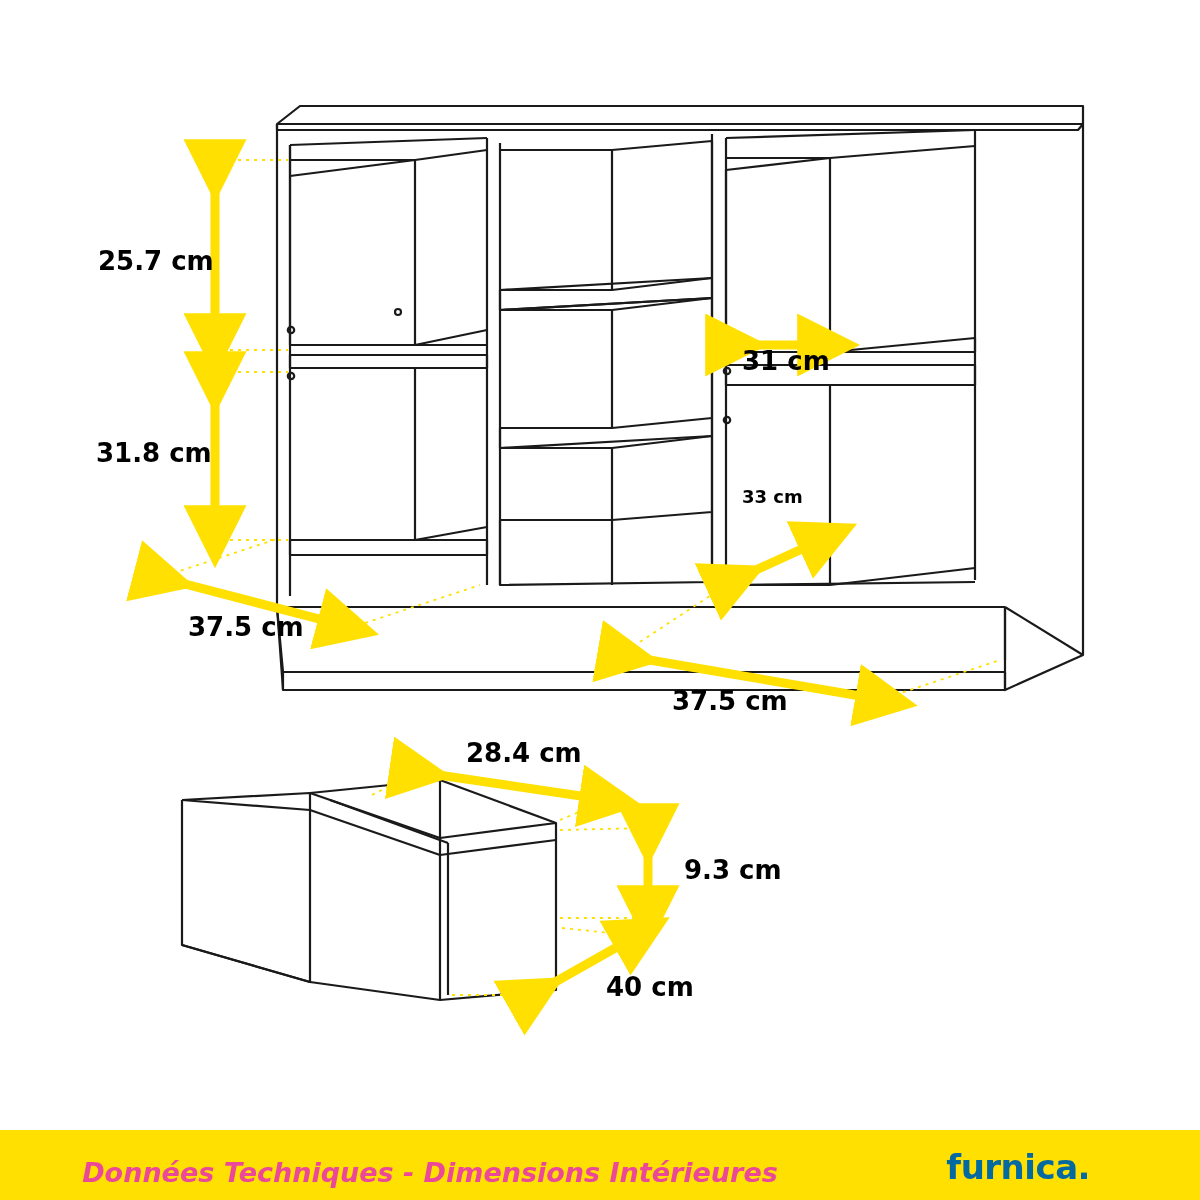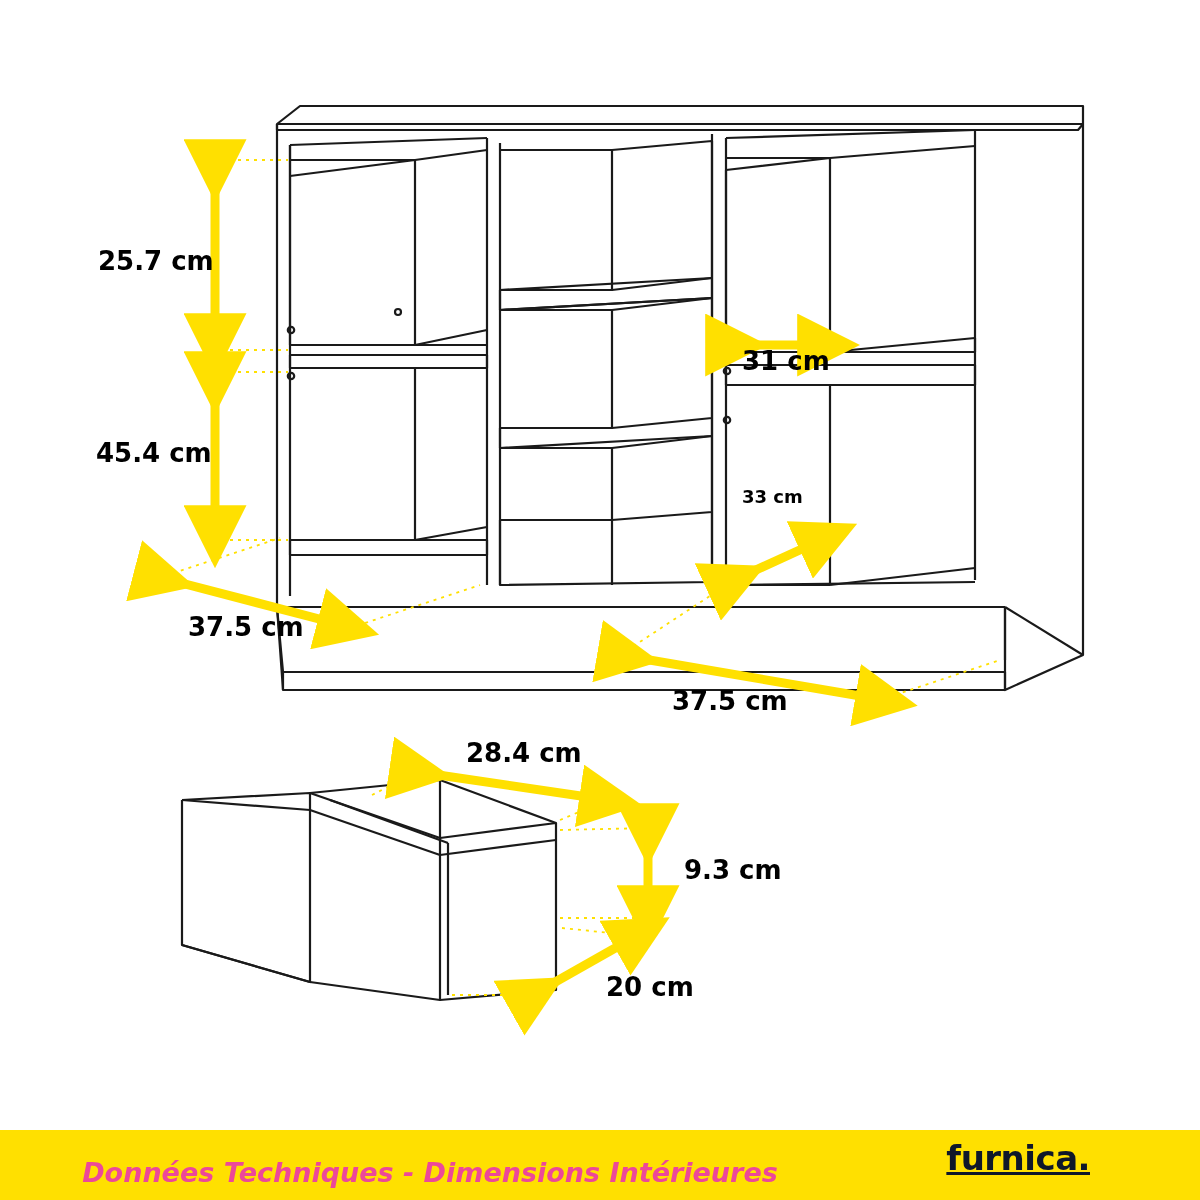--- a/index.html
+++ b/index.html
@@ -31,27 +31,26 @@
     width:860px;
     text-align:center;
     font-size:27px;
     font-weight:bold;
     font-style:italic;
     color:#ec4899;
     font-family:"DejaVu Sans", sans-serif;
   }
   .brand{
     position:absolute;
-    right:110px;bottom:22px;
+    right:110px;bottom:13px;
     font-size:34px;
     font-weight:bold;
-    color:#0f172a;
+    color:#0369a1;
     letter-spacing:-0.5px;
     font-family:"DejaVu Sans", sans-serif;
-    text-decoration:underline;
   }
 </style>
 </head>
 <body>
 
 <div id="stage">
 
   <svg id="diagram" viewBox="0 0 1200 1200">
     <defs>
       <marker id="ah" markerWidth="7" markerHeight="7" refX="3.2" refY="3.5" orient="auto">
@@ -181,27 +180,27 @@
     </g>
 
     <g stroke="#ffe000" stroke-width="9" fill="none" marker-start="url(#ah)" marker-end="url(#ah)">
       <path d="M418 772 L608 800"></path>
       <path d="M648 832 L648 914"></path>
       <path d="M534 994 L640 934"></path>
     </g>
   </svg>
 
   <div class="dimlabel" style="left:98px;top:246px;font-size:26px;">25.7 cm</div>
-  <div class="dimlabel" style="left:96px;top:438px;font-size:26px;">45.4 cm</div>
+  <div class="dimlabel" style="left:96px;top:438px;font-size:26px;">31.8 cm</div>
   <div class="dimlabel" style="left:188px;top:612px;font-size:26px;">37.5 cm</div>
   <div class="dimlabel" style="left:672px;top:686px;font-size:26px;">37.5 cm</div>
   <div class="dimlabel" style="left:742px;top:298px;font-size:26px;margin-top:48px;">31 cm</div>
   <div class="dimlabel" style="left:742px;top:486px;font-size:18px;text-align:right;">33 cm</div>
 
   <div class="dimlabel" style="left:466px;top:738px;font-size:26px;">28.4 cm</div>
   <div class="dimlabel" style="left:684px;top:855px;font-size:26px;">9.3 cm</div>
-  <div class="dimlabel" style="left:606px;top:972px;font-size:26px;">20 cm</div>
+  <div class="dimlabel" style="left:606px;top:972px;font-size:26px;">40 cm</div>
 
   <div class="footer-bar"></div>
   <div class="footer-title">Données Techniques - Dimensions Intérieures</div>
   <div class="brand">furnica.</div>
 
 </div>
 
 </body></html>

